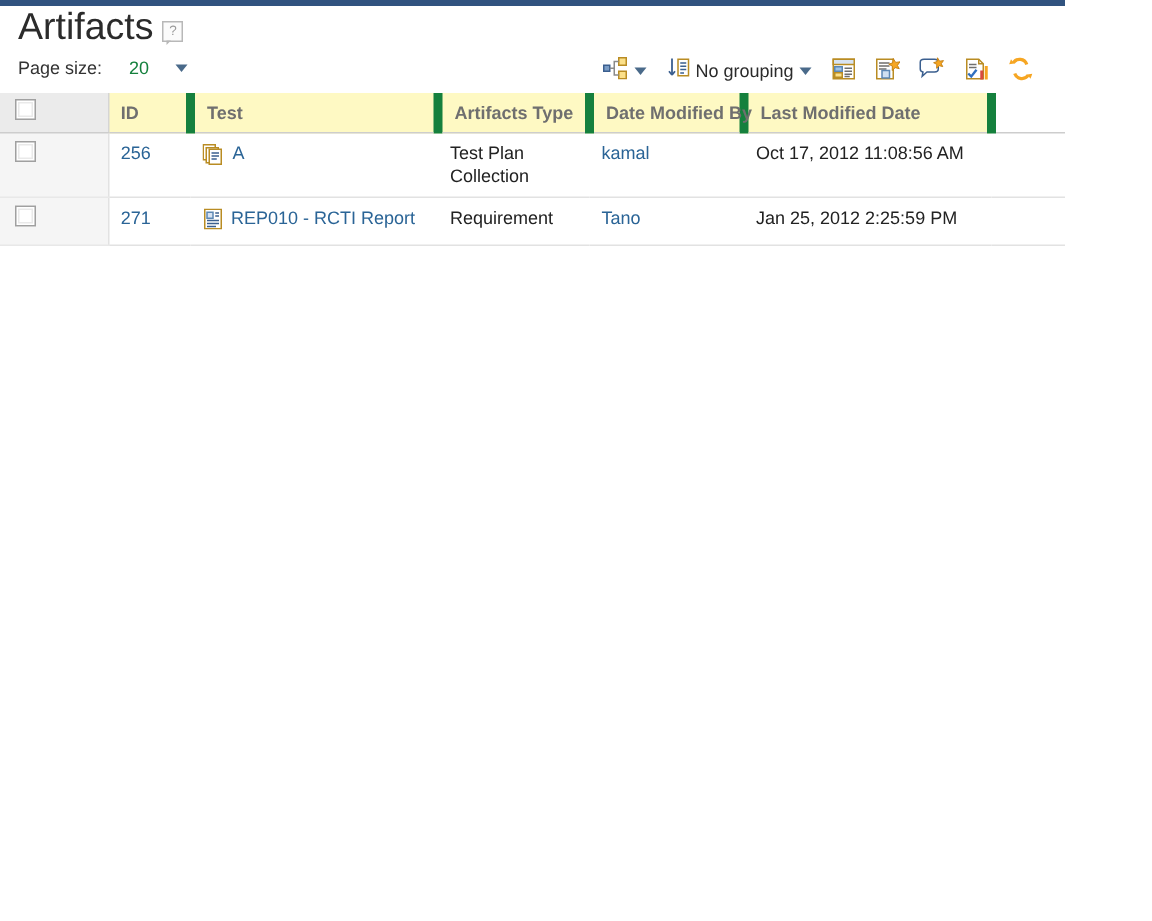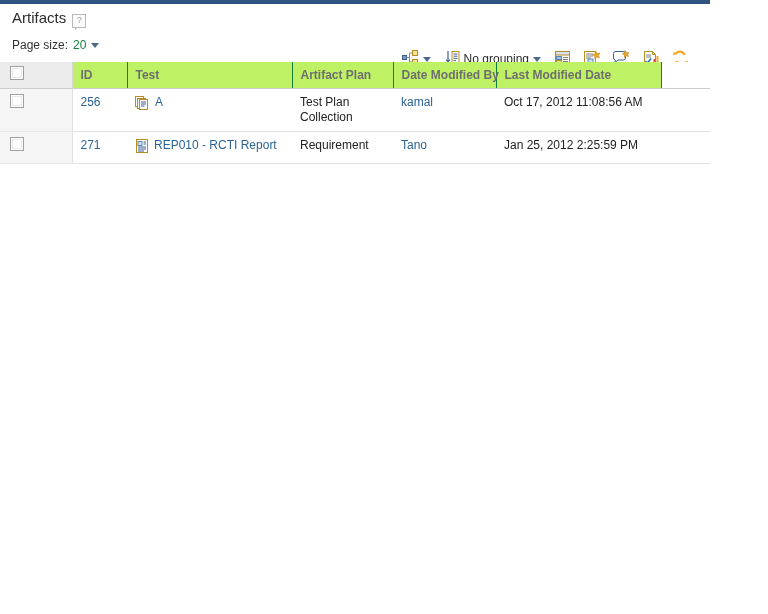--- a/index.html
+++ b/index.html
@@ -31,21 +31,21 @@
   
   #page-header {
     position: absolute;
     top: 8px;
     left: 12px;
     display: flex;
     align-items: center;
     gap: 6px;
   }
   #page-title {
-    font-size: 15px;
+    font-size: 25px;
     font-weight: normal;
     color: #2b2b2b;
     letter-spacing: 0px;
     line-height: 20px;
   }
   .help-icon {
     display: inline-block;
     width: 12px;
     height: 12px;
     border: 1px solid #b8b8b8;
@@ -76,21 +76,21 @@
     left: 0;
     width: 710px;
     height: 22px;
   }
   #page-size-group {
     position: absolute;
     left: 12px;
     top: 2px;
     display: flex;
     align-items: center;
-    gap: 5px;
+    gap: 18px;
     white-space: nowrap;
   }
   #page-size-label {
     color: #333333;
     font-size: 12px;
   }
   #page-size-value {
     color: #15803d;
     font-size: 12px;
     cursor: pointer;
@@ -106,21 +106,20 @@
   }
 
   #toolbar-right {
     position: absolute;
     right: 15px;
     top: 0;
     display: flex;
     align-items: center;
     gap: 0px;
     height: 22px;
-    margin-top: 12px;
   }
   .tb-item {
     display: flex;
     align-items: center;
     gap: 4px;
     cursor: pointer;
     padding: 0 7px;
     height: 20px;
   }
   .tb-icon-btn {
@@ -136,28 +135,28 @@
   #artifact-table {
     position: absolute;
     top: 62px;
     left: 0;
     width: 710px;
     border-collapse: collapse;
     table-layout: fixed;
     font-size: 12px;
   }
   #artifact-table thead th {
-    background: #bef264;
+    background: #fef9c3;
     color: #6f6f6f;
     font-weight: bold;
     font-size: 12px;
     text-align: left;
     padding: 4px 8px 5px 8px;
     height: 16px;
-    border-right: 1px solid #15803d;
+    border-right: 6px solid #15803d;
     border-bottom: 1px solid #cdcdcd;
     vertical-align: middle;
     white-space: nowrap;
   }
   #artifact-table thead th.col-check {
     background: #ebebeb;
     border-right: 1px solid #d5d5d5;
     padding-left: 10px;
   }
   #artifact-table thead th.col-pad {
@@ -325,21 +324,21 @@
       <col class="w-date">
       <col class="w-pad">
   </colgroup>
   <thead>
     <tr>
       <th class="col-check">
         <span class="row-checkbox"></span>
       </th>
       <th>ID</th>
       <th>Test</th>
-      <th>Artifact Plan</th>
+      <th>Artifacts Type</th>
       <th>Date Modified By</th>
       <th>Last Modified Date</th>
       <th class="col-pad"></th>
     </tr>
   </thead>
   <tbody>
 
 
     <tr>
       <td class="col-check">

